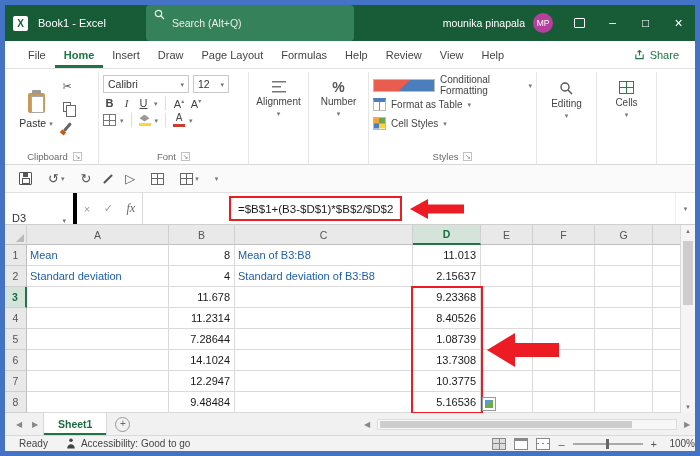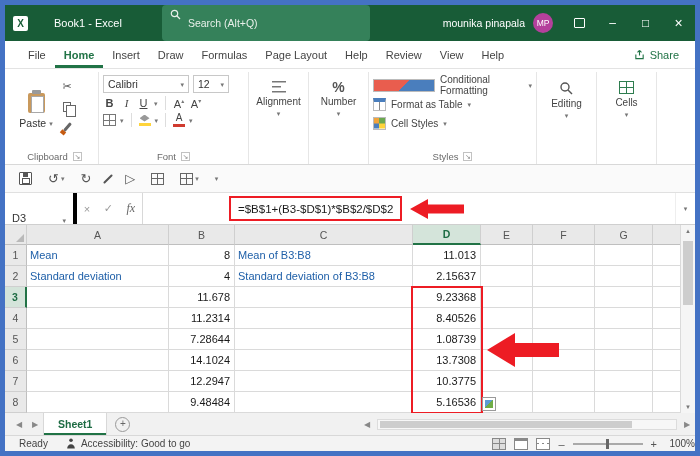--- a/index.html
+++ b/index.html
@@ -2,21 +2,21 @@
 <html><head>
 <meta charset="utf-8">
 <style>
   *{margin:0;padding:0;box-sizing:border-box}
   body{width:700px;height:456px;overflow:hidden;background:#fff;font-family:"Liberation Sans",sans-serif}
   .frame{width:700px;height:456px;border:5px solid #4472c4;display:flex;flex-direction:column;background:#fff}
 
   
   .titlebar{flex:0 0 28px;background:#185c37;display:flex;align-items:center;padding-left:8px;color:#fff;font-size:11px;gap:6px}
   .xlogo{width:15px;height:15px;background:#fff;color:#185c37;border-radius:2px;font-size:10px;font-weight:bold;display:flex;align-items:center;justify-content:center;flex:0 0 auto}
-  .tb-title{margin-left:20px;white-space:nowrap}
+  .tb-title{margin-left:4px;white-space:nowrap}
   .tb-search{margin-left:34px;width:208px;height:36px;background:#35815a;border-radius:4px;display:flex;align-items:center;padding-left:26px;font-size:10.5px;color:#e8f0ea;position:relative;cursor:pointer}
   .tb-search svg{position:absolute;left:8px;top:4px}
   .tb-right{margin-left:auto;display:flex;align-items:center}
   .tb-user{font-size:10.5px;margin-right:8px;white-space:nowrap}
   .avatar{width:20px;height:20px;border-radius:50%;background:#b4409c;color:#fff;font-size:8.5px;font-weight:normal;display:flex;align-items:center;justify-content:center;margin-right:10px}
   .wbtn{width:33px;height:28px;display:flex;align-items:center;justify-content:center;font-size:12px;color:#fff;cursor:pointer}
   .wbtn.close{font-size:14px}
   .rdo-ic{width:11px;height:10px;border:1px solid #fff;border-radius:1px;display:inline-block}
 
   
@@ -176,22 +176,22 @@
         </div>
     </div>
   </div>
 
   <div class="menubar">
     <div class="menu-tabs">
         <div class="mtab">File</div>
         <div class="mtab active">Home</div>
         <div class="mtab">Insert</div>
         <div class="mtab">Draw</div>
+        <div class="mtab">Page Layout</div>
         <div class="mtab">Formulas</div>
-        <div class="mtab">Page Layout</div>
         <div class="mtab">Help</div>
         <div class="mtab">Review</div>
         <div class="mtab">View</div>
         <div class="mtab">Help</div>
       </div>
     <div class="share-btn">
       <svg width="11" height="11" viewBox="0 0 12 12">
           <path d="M2 6v4.5h8V6" fill="none" stroke="#217346" stroke-width="1.2"></path>
           <path d="M6 7V1.5M6 1.5L3.8 3.7M6 1.5l2.2 2.2" stroke="#217346" stroke-width="1.2" fill="none"></path>
         </svg>

